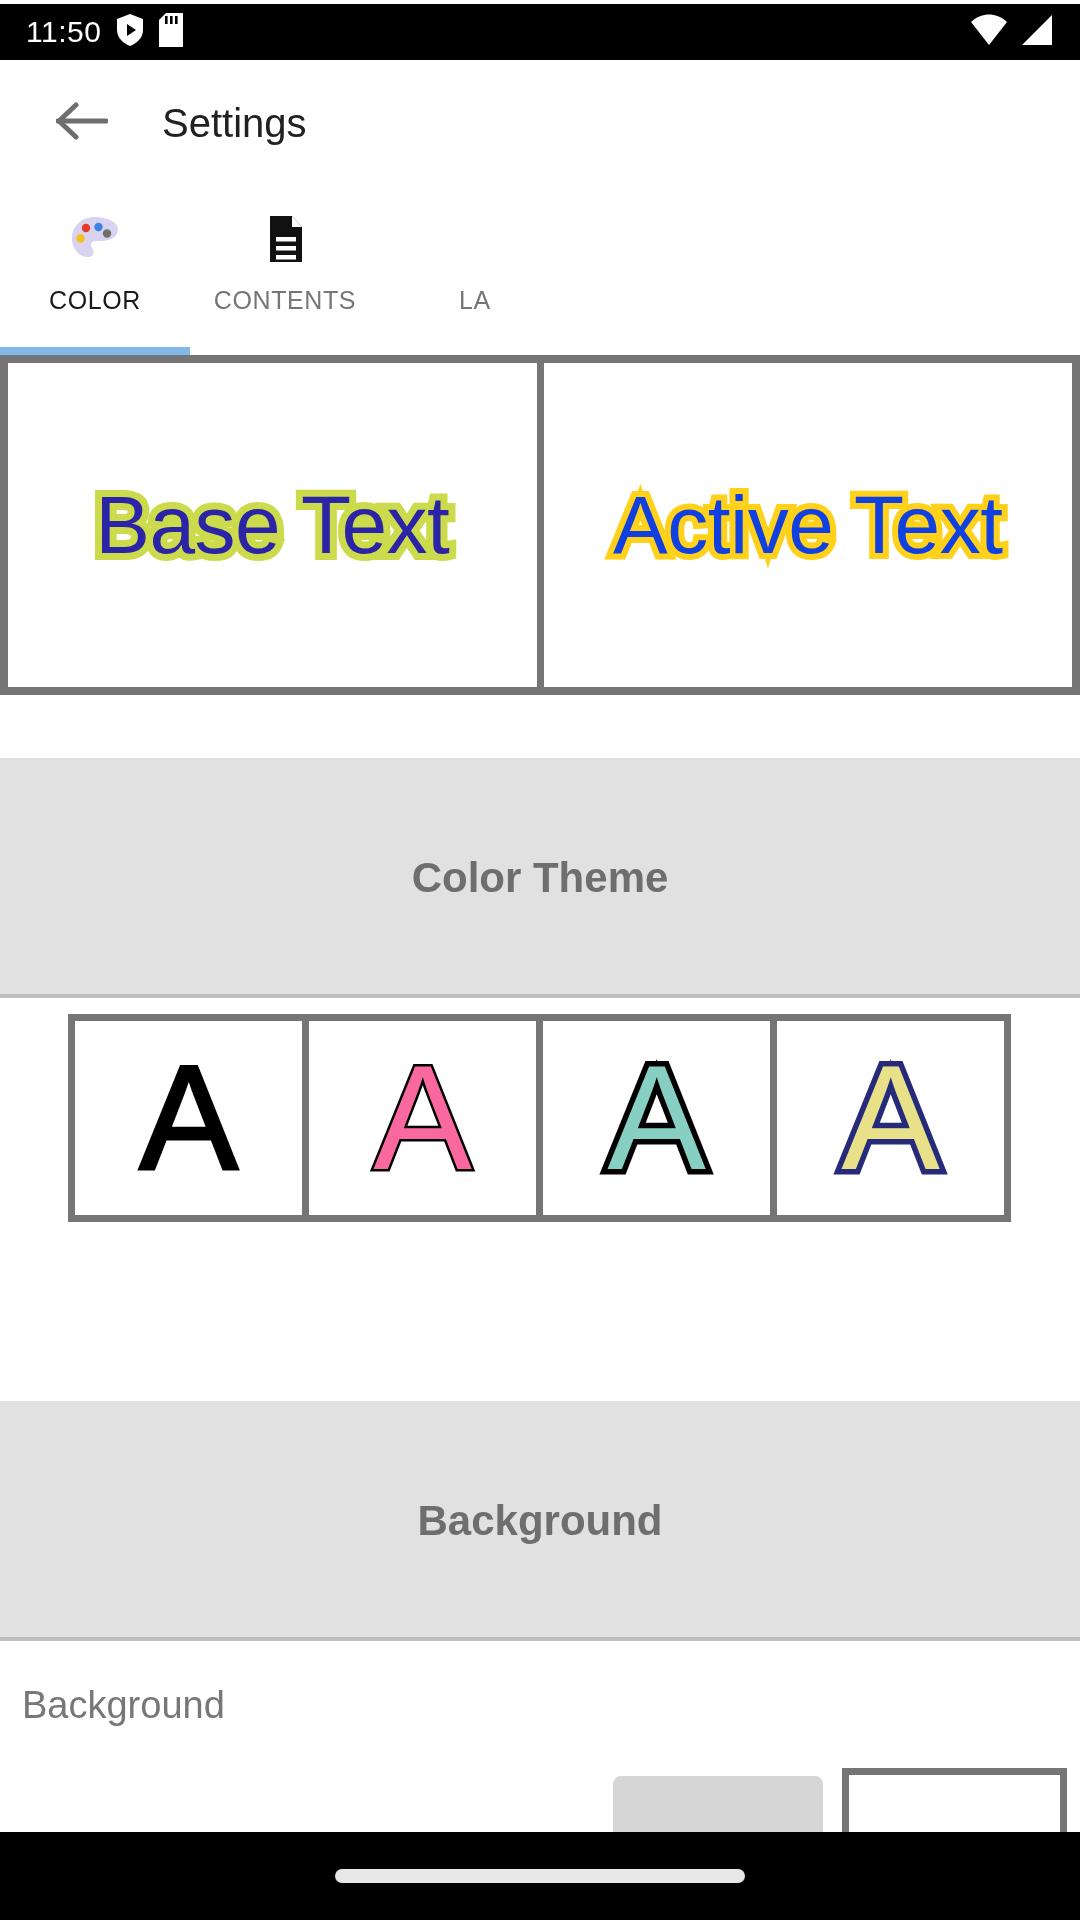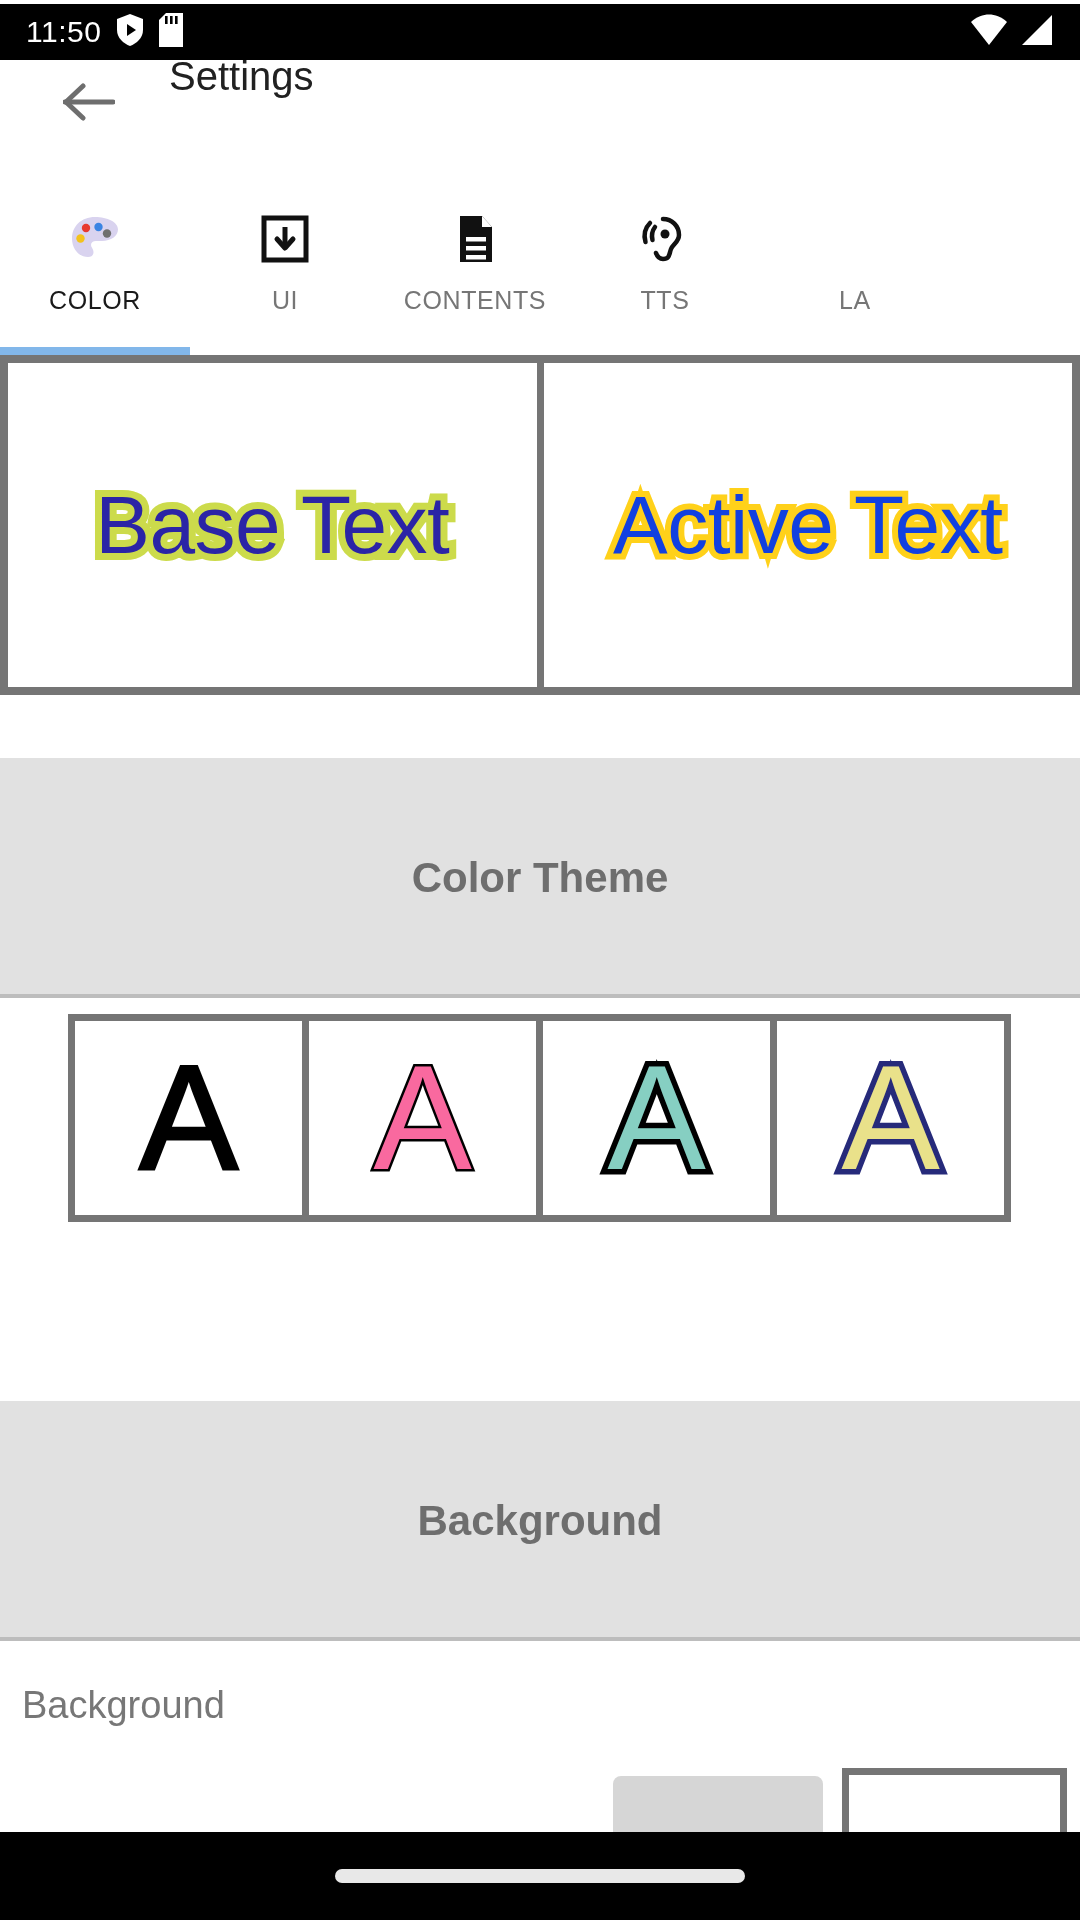--- a/index.html
+++ b/index.html
@@ -21,22 +21,22 @@
   .sb-left{ display:flex; align-items:center; gap:14px; }
   .sb-clock{ font-size:30px; letter-spacing:.5px; font-weight:400; line-height:1; }
   .sb-right{ display:flex; align-items:center; gap:12px; }
   .icon-shield{ display:block; }
   .icon-sdcard{ display:block; }
   .icon-wifi{ display:block; }
   .icon-signal{ display:block; }
 
   
   .appbar{
-    position:absolute; top:56px; left:15px; width:1024px; height:134px;
-    display:flex; 
+    position:absolute; top:56px; left:8px; width:1024px; height:134px;
+    display:flex; align-items:center;
   }
   .back-btn{
     width:96px; height:96px; margin-left:26px;
     display:flex; align-items:center; justify-content:center;
     cursor:pointer;
   }
   .appbar-title{
     font-size:40px; color:#212121; font-weight:400;
     margin-left:32px; line-height:1;
   }
@@ -228,56 +228,35 @@
             <circle cx="17" cy="15" r="4.2" fill="#e8392f"></circle>
             <circle cx="29.5" cy="14" r="4.2" fill="#3b84e3"></circle>
             <circle cx="11.5" cy="25.5" r="4.2" fill="#f3c21c"></circle>
             <circle cx="38" cy="20.5" r="4.2" fill="#6f6f6f"></circle>
           </svg>
         </span>
         <span class="tab-label">COLOR</span>
         <span class="tab-underline"></span>
       </div>
 
-      <div class="tab">
-        <span class="tab-icon">
-          <svg width="52" height="52" viewBox="0 0 52 52">
-            <rect x="5" y="5" width="42" height="42" fill="none" stroke="#111" stroke-width="5"></rect>
-            <path d="M26 14 V32" stroke="#111" stroke-width="5" fill="none"></path>
-            <path d="M18 26 L26 35 L34 26" stroke="#111" stroke-width="5" fill="none" stroke-linejoin="round" stroke-linecap="round"></path>
-          </svg>
-        </span>
-        <span class="tab-label">UI</span>
-      </div>
 
       <div class="tab">
         <span class="tab-icon">
           <svg width="52" height="52" viewBox="0 0 52 52">
             <path d="M11 3 H33 L43 14 V49 H11 Z" fill="#111"></path>
             <path d="M33 3 V14 H43 Z" fill="#fff"></path>
             <rect x="17" y="24" width="20" height="4.5" fill="#fff"></rect>
             <rect x="17" y="33" width="20" height="4.5" fill="#fff"></rect>
             <rect x="17" y="42" width="20" height="4.5" fill="#fff"></rect>
           </svg>
         </span>
         <span class="tab-label">CONTENTS</span>
       </div>
 
 
-      <div class="tab">
-        <span class="tab-icon">
-          <svg width="52" height="52" viewBox="0 0 52 52">
-            <path d="M24 6 C33 6 40 13 40 22 C40 29 34 31 32 36 C30 41 31 46 24 46 C20 46 18 43 17 40" fill="none" stroke="#111" stroke-width="4.5" stroke-linecap="round"></path>
-            <circle cx="26" cy="21" r="4.5" fill="#111"></circle>
-            <path d="M11 10 C6 15 4.5 22 6.5 29" fill="none" stroke="#111" stroke-width="4.5" stroke-linecap="round"></path>
-            <path d="M16 14 C13 18 12.5 23 13.5 27" fill="none" stroke="#111" stroke-width="4.5" stroke-linecap="round"></path>
-          </svg>
-        </span>
-        <span class="tab-label">TTS</span>
-      </div>
 
       <div class="tab">
         <span class="tab-icon"></span>
         <span class="tab-label">LA</span>
       </div>
 
     </div>
   </div>
 
   <div class="preview-wrap">

